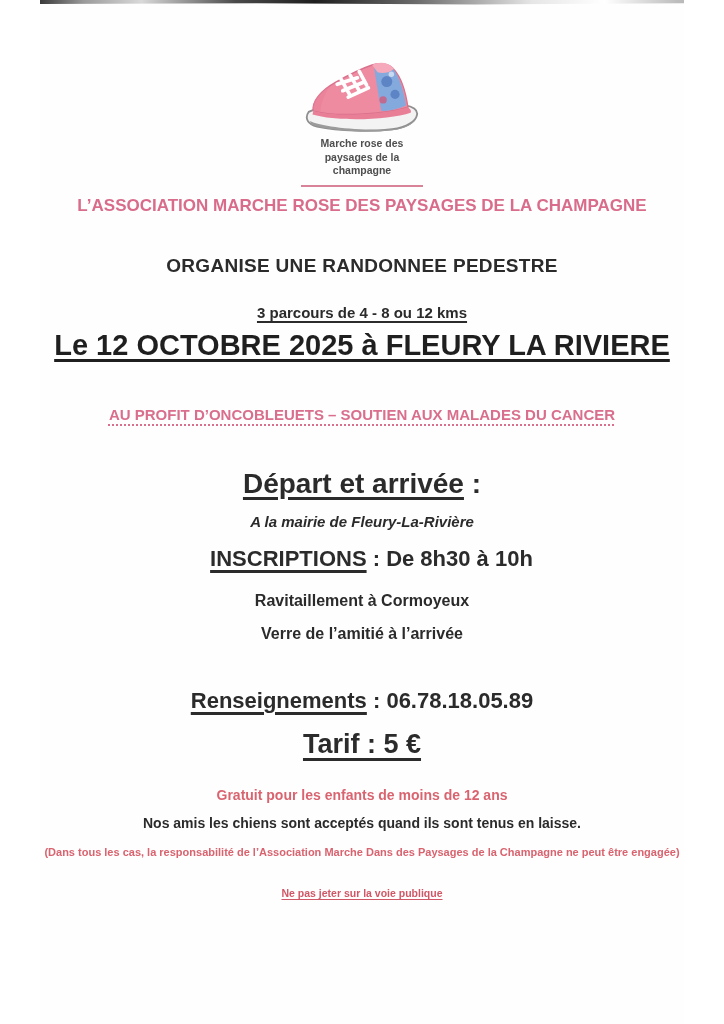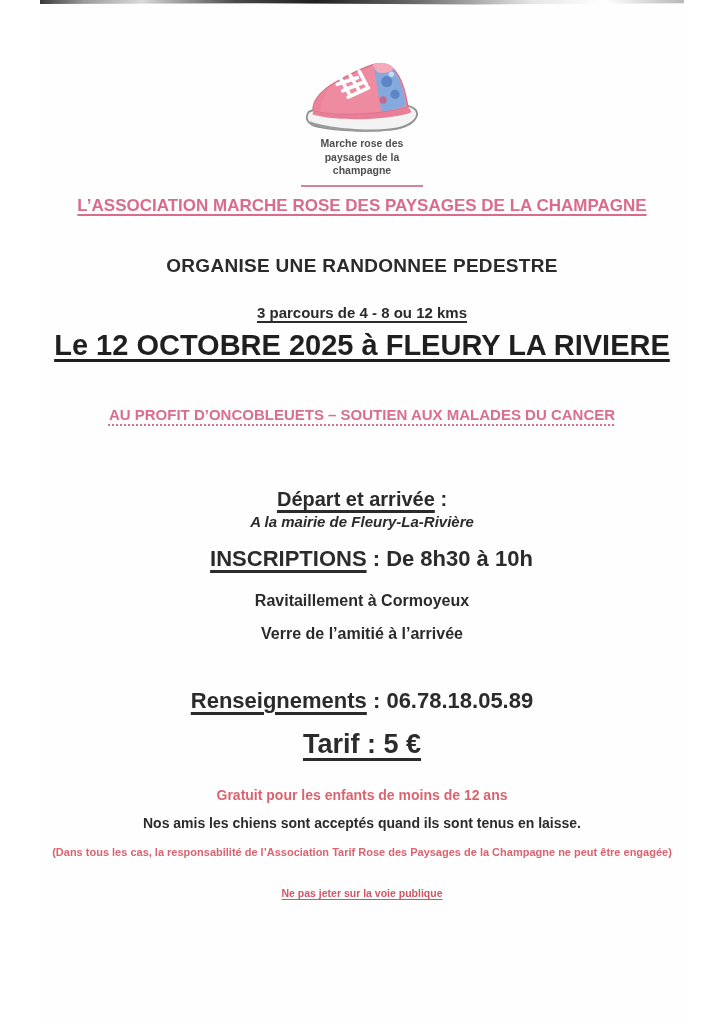--- a/index.html
+++ b/index.html
@@ -17,36 +17,36 @@
     clip-path:polygon(0 0,100% 0,100% 55%,60% 90%,30% 65%,0 80%);
   }
   .line { position:absolute; left:0; right:0; text-align:center; }
 
   .logo-block { position:absolute; top:54px; left:0; right:0; text-align:center; }
   .logo-caption { margin-top:1px; font-size:10.5px; line-height:1.3; font-weight:700; color:#4f4f4f; }
   .logo-rule { width:122px; margin:7px auto 0; border:0; border-top:2px solid #d98399; }
 
   .assoc-title {
     top:196px; font-size:17px; font-weight:700; color:#d96c8b;
-    text-decoration:underline; text-decoration-thickness:2px; text-underline-offset:3px;
+    text-decoration-thickness:2px; text-underline-offset:3px;
   }
   .organise { top:255px; font-size:19px; font-weight:700; letter-spacing:0.3px; }
   .parcours {
     top:304px; font-size:15px; font-weight:700;
     text-decoration:underline; text-decoration-thickness:2px; text-underline-offset:3px;
   }
   .date-place {
     top:329px; font-size:29px; font-weight:700; color:#1f1f1f;
     text-decoration:underline; text-decoration-thickness:3px; text-underline-offset:4px;
   }
   .beneficiary {
     top:406px; font-size:15px; font-weight:700; color:#d96f8d;
     text-decoration:underline dotted; text-decoration-thickness:2px; text-underline-offset:4px;
   }
-  .depart { top:488px; font-size:20px; font-weight:700; }
+  .depart { top:468px; font-size:28px; font-weight:700; }
   .depart .u { text-decoration:underline; text-decoration-thickness:2.5px; text-underline-offset:4px; }
   .mairie { top:513px; font-size:15px; font-weight:700; font-style:italic; }
   .inscriptions { top:546px; font-size:22px; font-weight:700;padding-left:19px; }
   .inscriptions .u { text-decoration:underline; text-decoration-thickness:2.5px; text-underline-offset:4px; }
   .ravitaillement { top:592px; font-size:16px; font-weight:700; }
   .verre { top:625px; font-size:16px; font-weight:700; }
   .renseignements { top:688px; font-size:22px; font-weight:700; }
   .renseignements .u { text-decoration:underline; text-decoration-thickness:2.5px; text-underline-offset:4px; }
   .tarif {
     top:729px; font-size:27px; font-weight:700;
@@ -110,15 +110,15 @@
 
   <div class="line ravitaillement">Ravitaillement à Cormoyeux</div>
   <div class="line verre">Verre de l’amitié à l’arrivée</div>
 
   <div class="line renseignements"><span class="u">Renseignements</span><span> : 06.78.18.05.89</span></div>
 
   <div class="line tarif">Tarif : 5 €</div>
 
   <div class="line gratuit">Gratuit pour les enfants de moins de 12 ans</div>
   <div class="line chiens">Nos amis les chiens sont acceptés quand ils sont tenus en laisse.</div>
-  <div class="line responsabilite">(Dans tous les cas, la responsabilité de l’Association Tarif Rose des Paysages de la Champagne ne peut être engagée)</div>
+  <div class="line responsabilite">(Dans tous les cas, la responsabilité de l’Association Marche Dans des Paysages de la Champagne ne peut être engagée)</div>
   <div class="line voie-publique">Ne pas jeter sur la voie publique</div>
 </div>
 
 </body></html>

